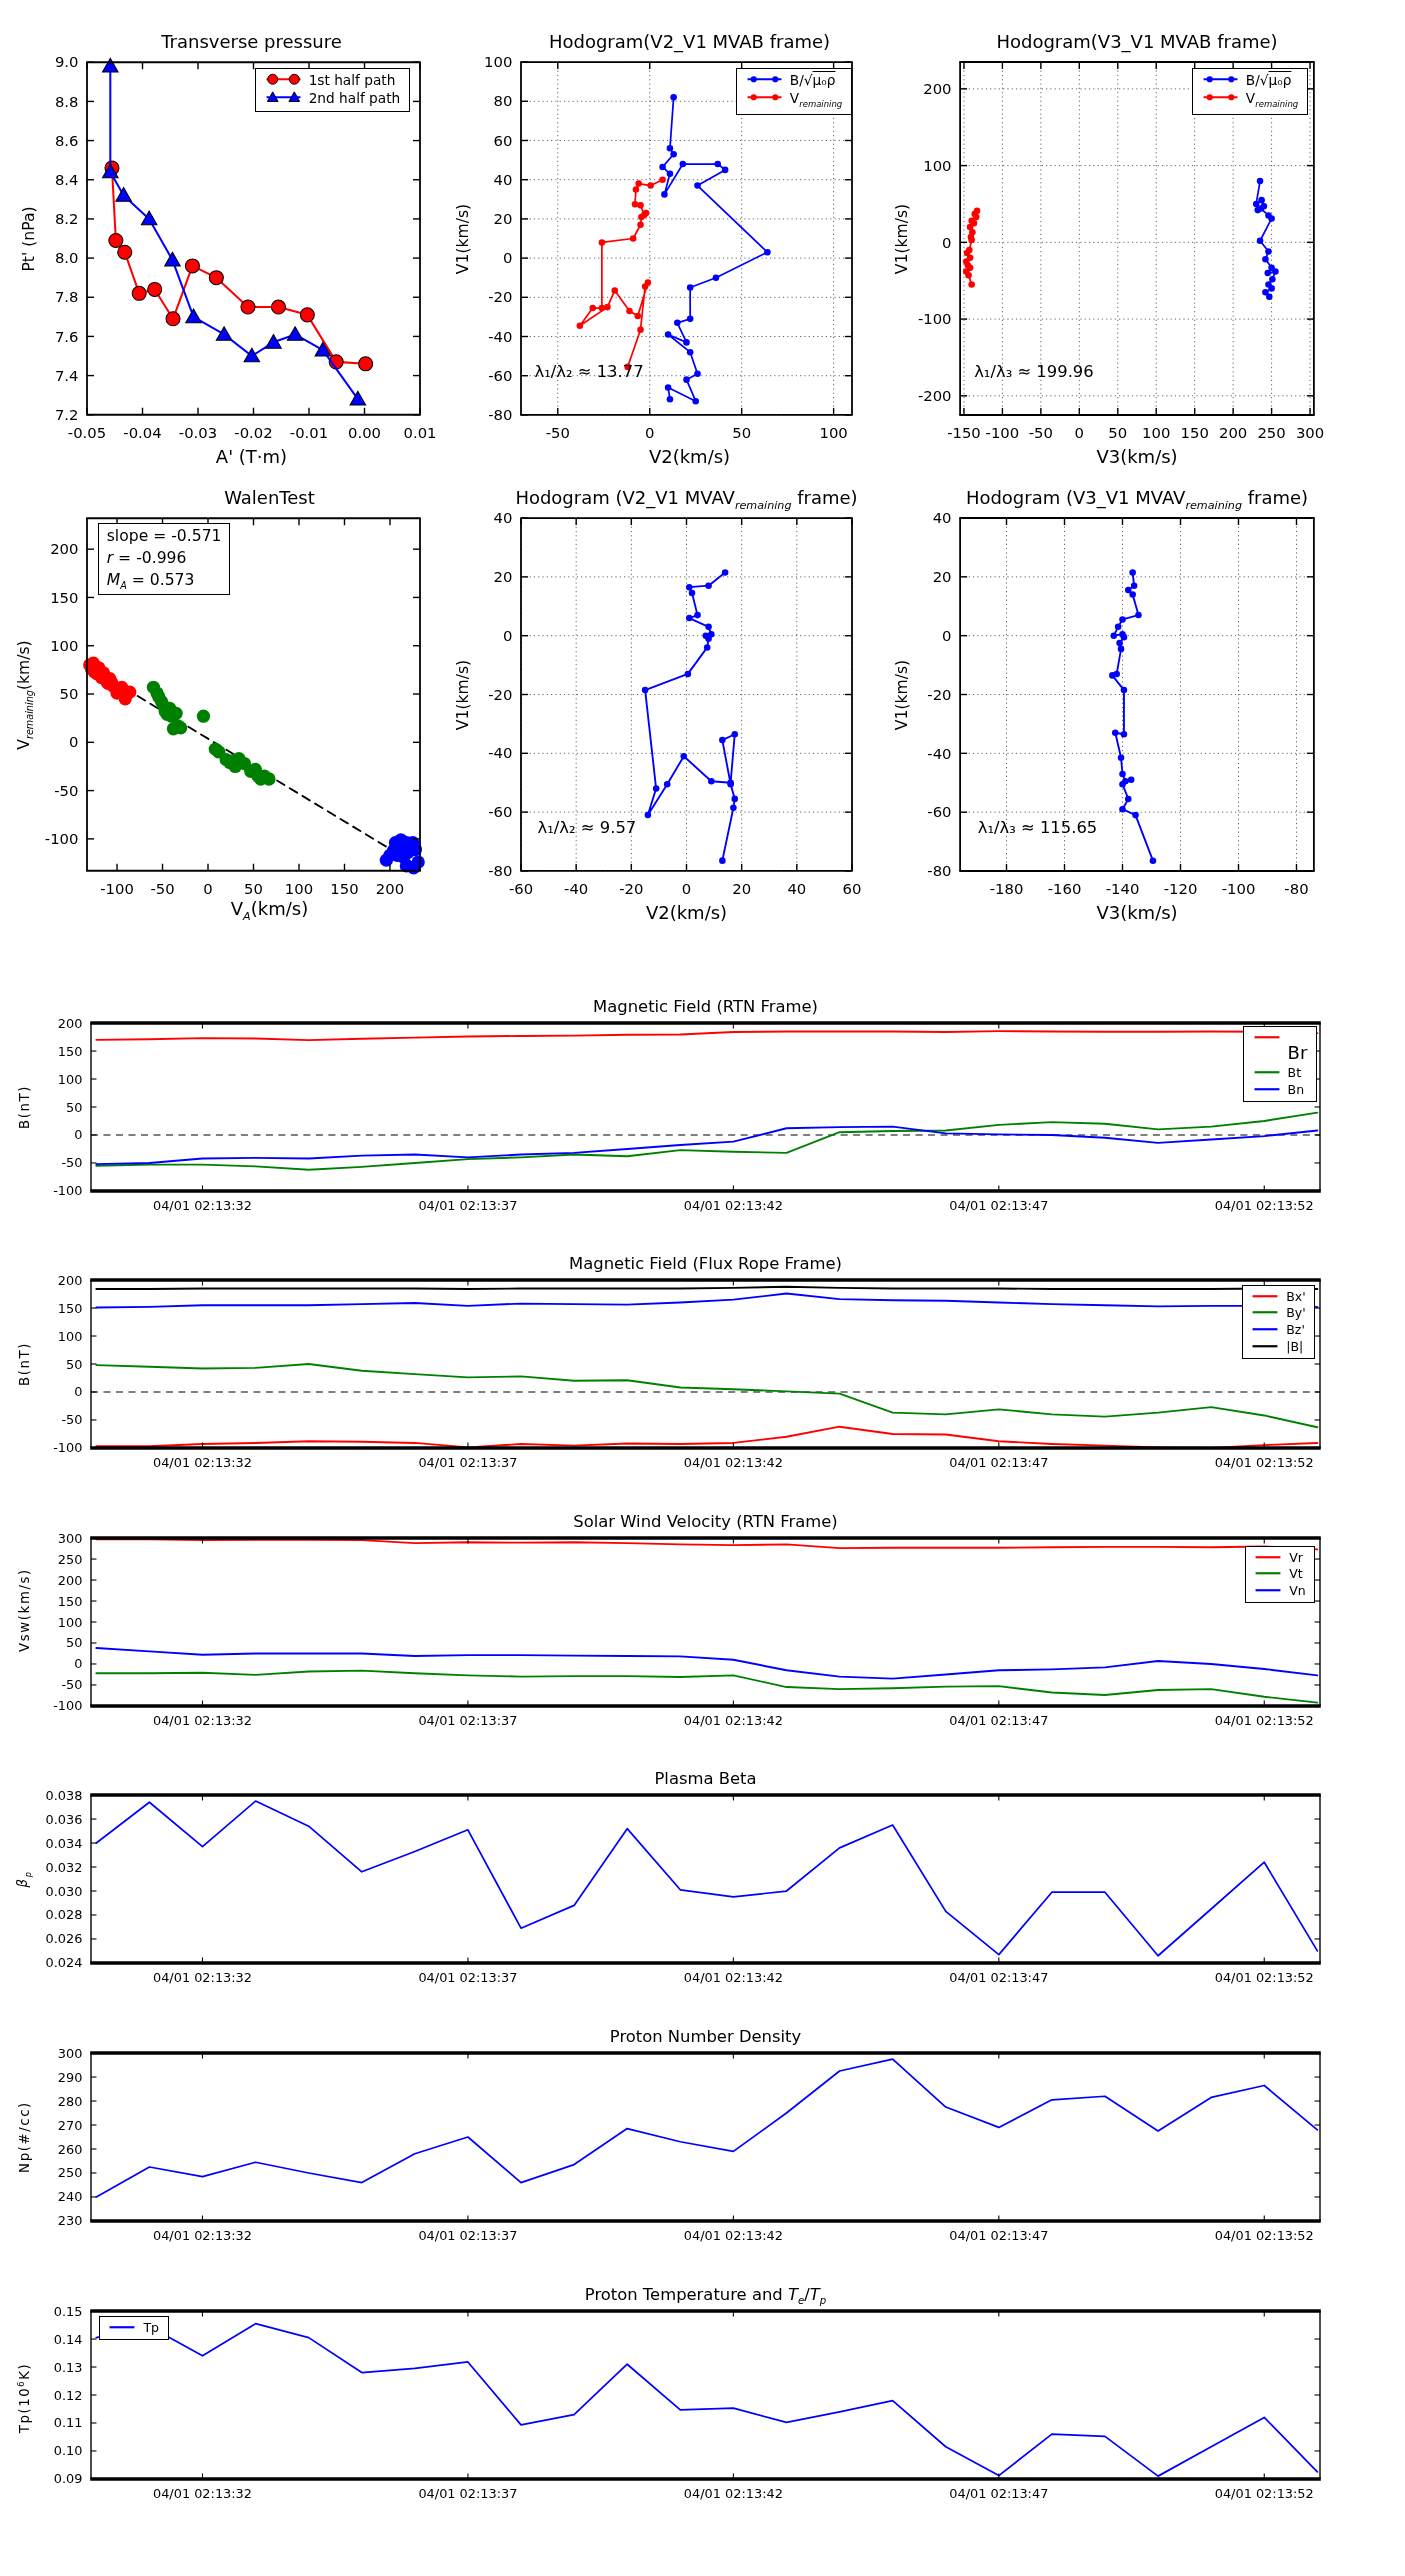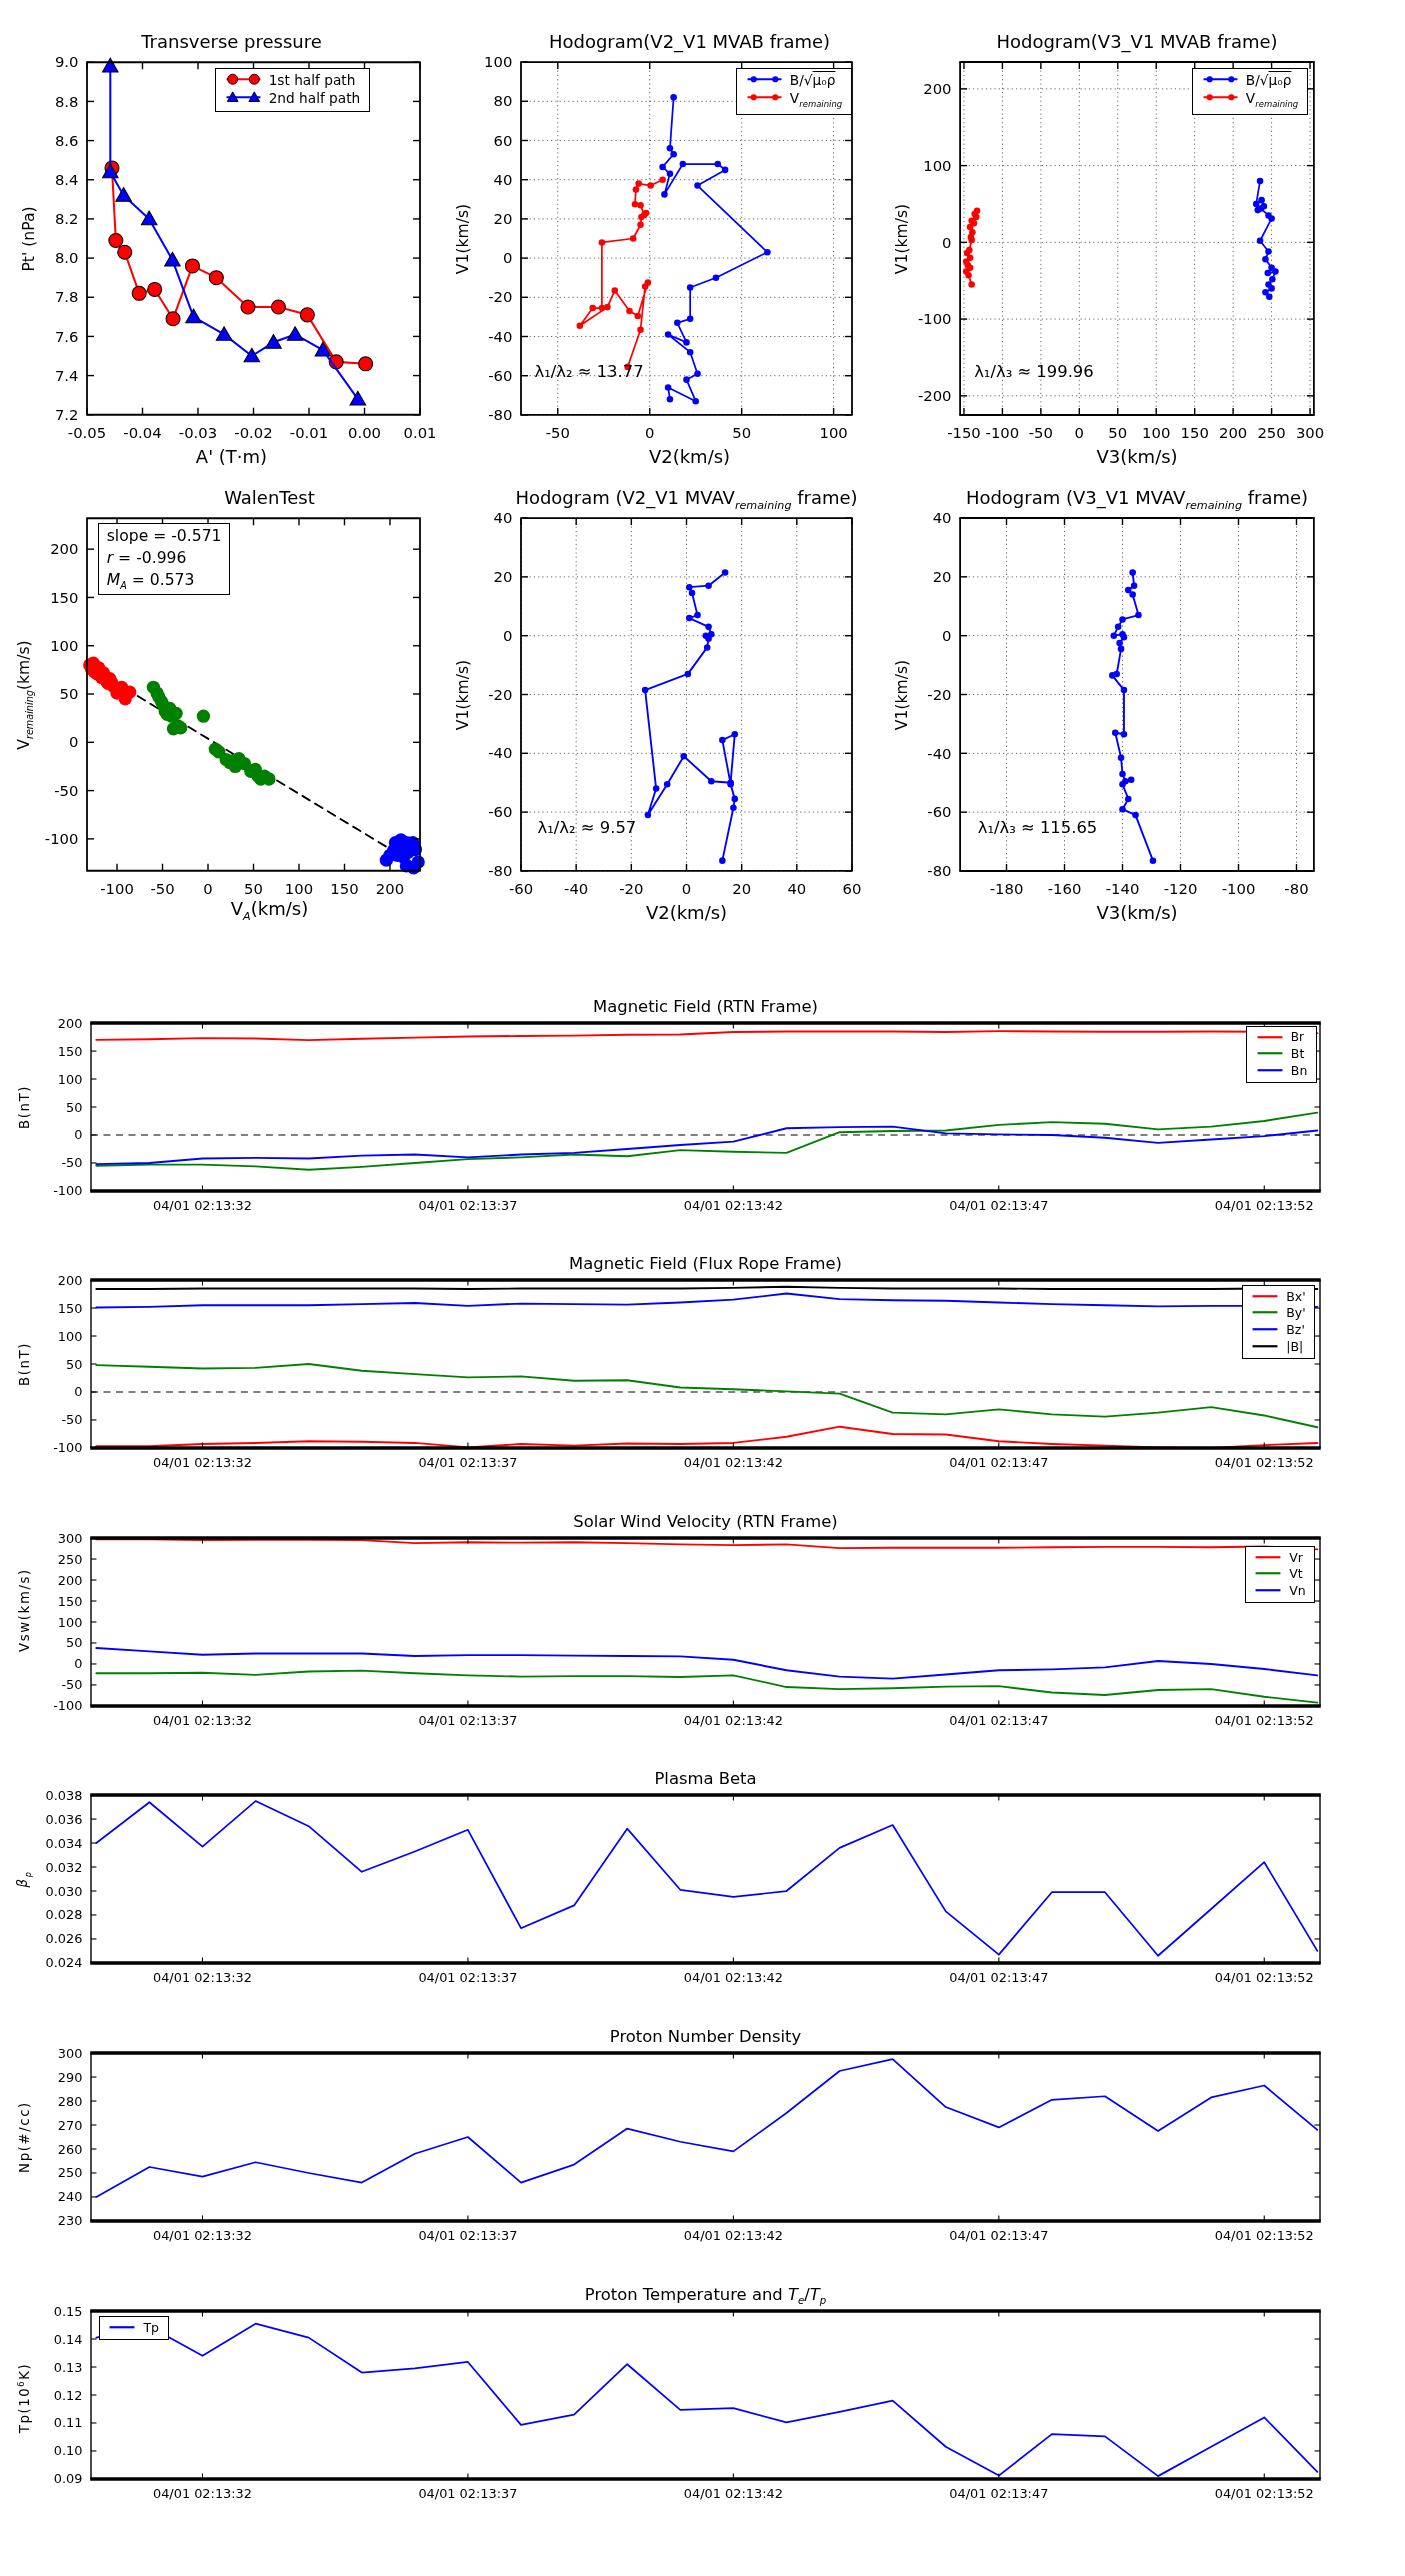--- a/index.html
+++ b/index.html
@@ -24,21 +24,21 @@
   sub{font-size:62%;font-style:italic}
   sup{font-size:62%}
   .it{font-style:italic}
   .ov{text-decoration:overline}
 </style>
 </head>
 <body>
 
 <div class="figure">
 
-  <div class="panel sq" id="panel-p1" style="left: 87px; top: 62px; width: 289px; height: 353px;">
+  <div class="panel sq" id="panel-p1" style="left: 87px; top: 62px; width: 289px; height: 353px; padding-left: 40px;">
     <div class="title"><span>Transverse pressure</span></div>
     <div class="ylabel"><span>Pt' (nPa)</span></div>
     <div class="xlabel"><span>A' (T·m)</span></div>
   <svg width="333" height="353" class="plot" viewBox="0 0 427 452">
         <polyline points="32.0,135.6 37.0,228.5 48.4,243.6 66.9,296.3 86.8,291.3 110.3,329.0 135.2,261.2 165.8,276.2 206.4,313.9 245.5,313.9 282.5,323.9 319.5,384.2 357.3,386.7" fill="none" stroke="#ff0000" stroke-width="2.6" stroke-linejoin="round" stroke-linecap="round"></polyline>
         <circle cx="32.02500000000003" cy="135.5999999999998" r="9" fill="#ff0000" stroke="#000" stroke-width="1.3"></circle>
         <circle cx="37.00666666666669" cy="228.51111111111118" r="9" fill="#ff0000" stroke="#000" stroke-width="1.3"></circle>
         <circle cx="48.39333333333333" cy="243.57777777777795" r="9" fill="#ff0000" stroke="#000" stroke-width="1.3"></circle>
         <circle cx="66.8966666666667" cy="296.3111111111111" r="9" fill="#ff0000" stroke="#000" stroke-width="1.3"></circle>
         <circle cx="86.82333333333335" cy="291.28888888888895" r="9" fill="#ff0000" stroke="#000" stroke-width="1.3"></circle>
@@ -765,21 +765,21 @@
         <text x="-11" y="35.833333333333314" text-anchor="end" dy="0.35em" font-size="16.5">150</text>
         <line x1="0" x2="7" y1="0" y2="0" stroke="#000" stroke-width="1.4"></line>
         <line x1="1574" x2="1567" y1="0" y2="0" stroke="#000" stroke-width="1.4"></line>
         <text x="-11" y="0" text-anchor="end" dy="0.35em" font-size="16.5">200</text>
       </svg>
       <div class="legend" style="top: 3.1px; right: 3.1px;">
         <div class="entry">
           <svg width="28" height="12.5" viewBox="0 0 36 16">
             <line x1="2" x2="34" y1="8" y2="8" stroke="#ff0000" stroke-width="2.8"></line>
           </svg>
-          <span style="font-size: 12px;"><span>Br</span></span>
+          <span style="font-size: 18px; margin-top: 12px;"><span>Br</span></span>
         </div>
         <div class="entry">
           <svg width="28" height="12.5" viewBox="0 0 36 16">
             <line x1="2" x2="34" y1="8" y2="8" stroke="#008000" stroke-width="2.8"></line>
           </svg>
           <span style="font-size: 12.5px;"><span>Bt</span></span>
         </div>
         <div class="entry">
           <svg width="28" height="12.5" viewBox="0 0 36 16">
             <line x1="2" x2="34" y1="8" y2="8" stroke="#0000ff" stroke-width="2.8"></line>

